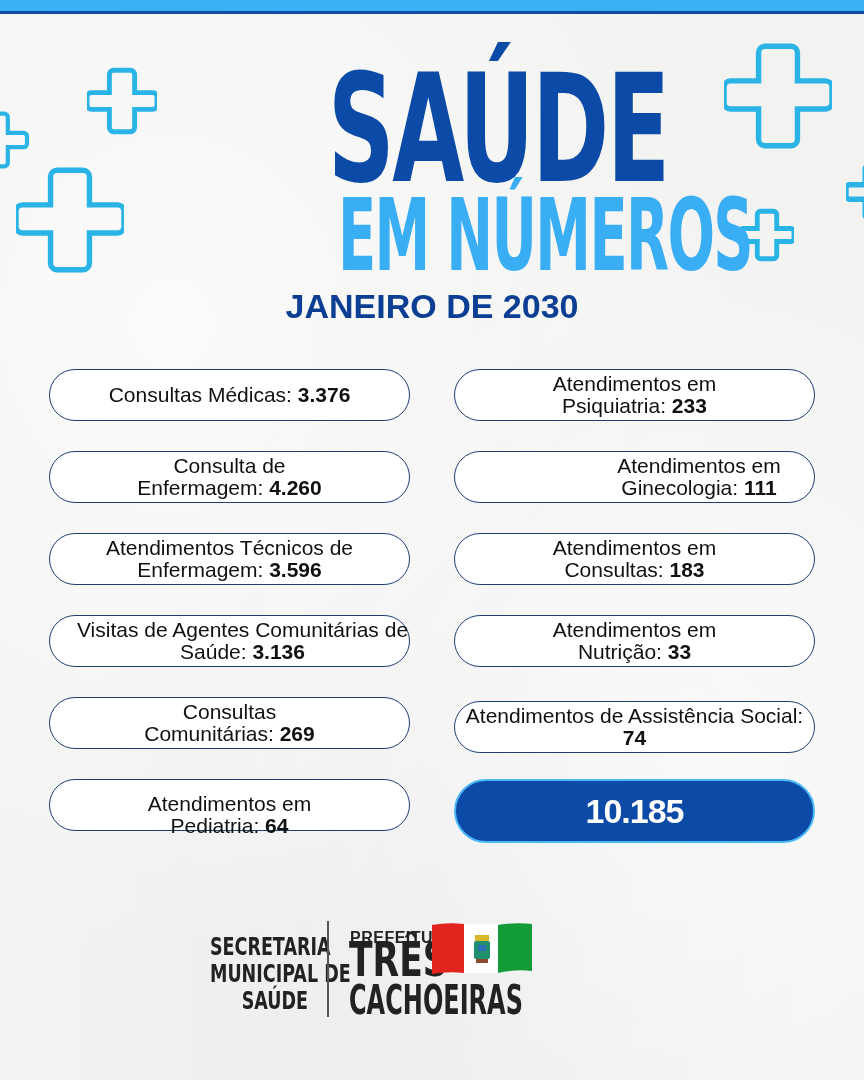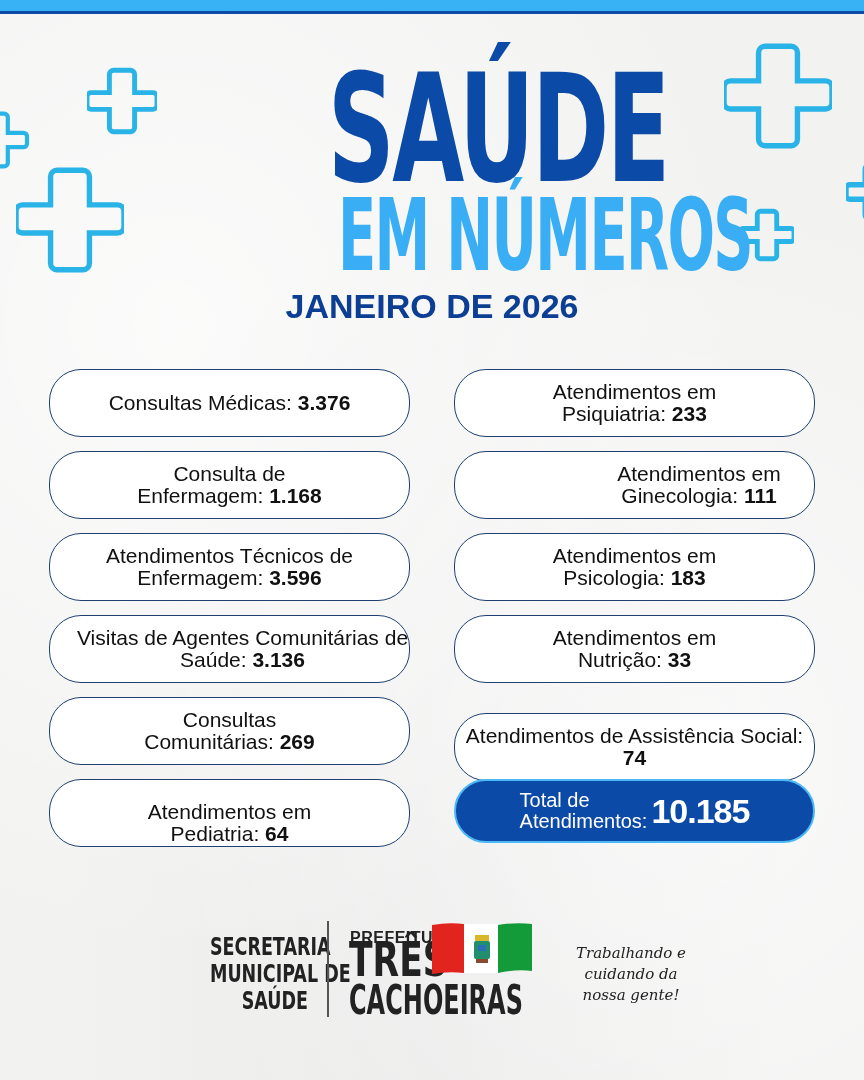--- a/index.html
+++ b/index.html
@@ -41,21 +41,21 @@
   }
   .title-3 {
     position: absolute; left: 250px; top: 226px; width: 364px; height: 40px;
     font-family: "Liberation Sans", sans-serif; font-weight: bold;
     font-size: 34px; line-height: 40px; color: #0c3f93;
     text-align: center; white-space: nowrap;
   }
 
   .grid { position: absolute; left: 49px; top: 369px; width: 766px; }
   .pill {
-    position: absolute; width: 361px; height: 68px;
+    position: absolute; width: 361px; height: 52px;
     background: #ffffff;
     border: 1.5px solid #1f3f72;
     border-radius: 32px;
     display: flex; align-items: center; justify-content: center;
     text-align: center;
     font-size: 21px; line-height: 22px; color: #111;
   }
   .pill .lbl { display: inline; }
   .pill .val { font-weight: bold; }
   .pill .txt { padding: 0 14px; }
@@ -137,30 +137,30 @@
 </div>
 <div class="cross" style="left:846px;top:162px;width:60px;height:60px;">
   <svg viewBox="0 0 100 100">
       <path d="M38 6 h24 a6 6 0 0 1 6 6 v26 h26 a6 6 0 0 1 6 6 v12 a6 6 0 0 1 -6 6 h-26 v26 a6 6 0 0 1 -6 6 h-24 a6 6 0 0 1 -6 -6 v-26 h-26 a6 6 0 0 1 -6 -6 v-12 a6 6 0 0 1 6 -6 h26 v-26 a6 6 0 0 1 6 -6z" fill="none" stroke="#29b3e6" stroke-width="9"></path>
     </svg>
 </div>
 
 <div class="title-block">
   <div class="title-1">SAÚDE</div>
   <div class="title-2">EM NÚMEROS</div>
-  <div class="title-3">JANEIRO DE 2026</div>
+  <div class="title-3">JANEIRO DE 2030</div>
 </div>
 
 <div class="grid">
 
   <div class="pill" style="left:0;top:0;">
     <span class="txt"><span class="lbl">Consultas Médicas:</span> <span class="val">3.376</span></span>
   </div>
   <div class="pill" style="left:0;top:82px;">
-    <span class="txt" style="width:220px;"><span class="lbl">Consulta de Enfermagem:</span> <span class="val">1.168</span></span>
+    <span class="txt" style="width:220px;"><span class="lbl">Consulta de Enfermagem:</span> <span class="val">4.260</span></span>
   </div>
   <div class="pill" style="left:0;top:164px;text-align:center;">
     <span class="txt" style="width:320px;"><span class="lbl">Atendimentos Técnicos de Enfermagem:</span> <span class="val">3.596</span></span>
   </div>
   <div class="pill" style="left:0;top:246px;">
     <span class="txt" style="width:340px;padding:0;margin-left:26px;"><span class="lbl">Visitas de Agentes Comunitárias de Saúde:</span> <span class="val">3.136</span></span>
   </div>
   <div class="pill" style="left:0;top:328px;">
     <span class="txt" style="width:240px;"><span class="lbl">Consultas Comunitárias:</span> <span class="val">269</span></span>
   </div>
@@ -168,33 +168,29 @@
     <span class="txt" style="width:230px;margin-top:20px;"><span class="lbl">Atendimentos em Pediatria:</span> <span class="val">64</span></span>
   </div>
 
   <div class="pill" style="left:405px;top:0;">
     <span class="txt" style="width:230px;"><span class="lbl">Atendimentos em Psiquiatria:</span> <span class="val">233</span></span>
   </div>
   <div class="pill" style="left:405px;top:82px;justify-content:flex-end;">
     <span class="txt" style="width:230px;"><span class="lbl">Atendimentos em Ginecologia:</span> <span class="val">111</span></span>
   </div>
   <div class="pill" style="left:405px;top:164px;">
-    <span class="txt" style="width:230px;"><span class="lbl">Atendimentos em Psicologia:</span> <span class="val">183</span></span>
+    <span class="txt" style="width:230px;"><span class="lbl">Atendimentos em Consultas:</span> <span class="val">183</span></span>
   </div>
   <div class="pill" style="left:405px;top:246px;">
     <span class="txt" style="width:230px;"><span class="lbl">Atendimentos em Nutrição:</span> <span class="val">33</span></span>
   </div>
-  <div class="pill" style="left:405px;top:344px;">
+  <div class="pill" style="left:405px;top:332px;">
     <span class="txt" style="width:340px;padding:0;"><span class="lbl">Atendimentos de Assistência Social:</span> <span class="val">74</span></span>
   </div>
   <div class="total" style="left:405px;top:410px;">
-    <div class="tlabel">
-      <div>Total de</div>
-      <div>Atendimentos:</div>
-    </div>
     <div class="tvalue">10.185</div>
   </div>
 </div>
 
 <div class="footer">
   <div class="sec-text">
     <div>SECRETARIA</div>
     <div>MUNICIPAL DE</div>
     <div>SAÚDE</div>
   </div>
@@ -206,18 +202,13 @@
     <svg viewBox="0 0 104 56" width="104" height="56">
       <path d="M2 4 Q18 1 34 3 L34 52 Q18 50 2 53 Z" fill="#e2241f"></path>
       <rect x="34" y="3" width="34" height="49" fill="#ffffff"></rect>
       <path d="M68 4 Q86 1 102 3 L102 50 Q86 48 68 52 Z" fill="#139a39"></path>
       <rect x="44" y="20" width="16" height="18" rx="2" fill="#1f8f6e"></rect>
       <rect x="45" y="14" width="14" height="6" fill="#d9b72a"></rect>
       <rect x="46" y="38" width="12" height="4" fill="#8a4a2f"></rect>
       <rect x="48" y="24" width="8" height="6" fill="#2a6fb5"></rect>
     </svg>
   </div>
-  <div class="slogan">
-    <div>Trabalhando e</div>
-    <div>cuidando da</div>
-    <div>nossa gente!</div>
-  </div>
 </div>
 
 </body></html>

